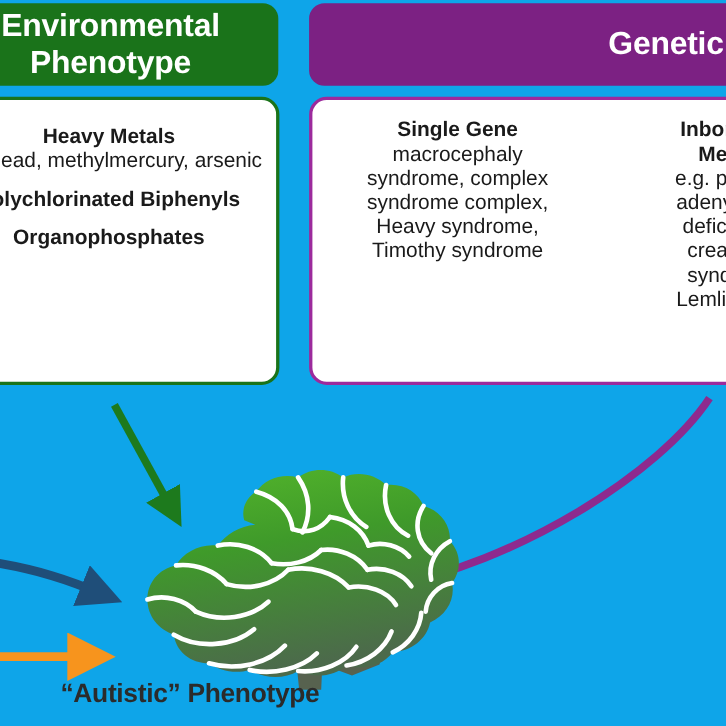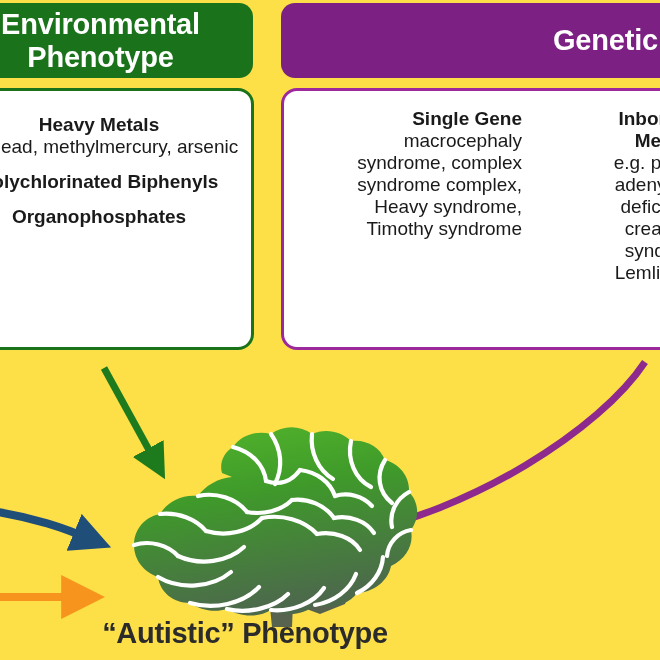--- a/index.html
+++ b/index.html
@@ -7,21 +7,21 @@
     padding: 0;
     background: #ffffff;
   }
   body {
     font-family: "Liberation Sans", sans-serif;
   }
   #stage {
     position: relative;
     width: 660px;
     height: 660px;
-    background: #fde047;
+    background: #0ea5e9;
     overflow: hidden;
   }
 
   
   .header-pill {
     position: absolute;
     box-sizing: border-box;
     border-radius: 14px;
     display: flex;
     align-items: center;
@@ -98,40 +98,38 @@
     height: 13px;
   }
 
   #env-col {
     left: -56px;
     top: 114px;
     width: 310px;
     padding: 0 10px;
   }
   #gene-col {
-    left: 284px;
+    left: 297px;
     top: 108px;
     width: 238px;
-    text-align: right;
   }
   #inborn-col {
     left: 548px;
     top: 108px;
     width: 200px;
     text-align: center;
   }
 
   
   #brain-label {
     position: absolute;
     left: 55px;
     top: 617px;
     width: 380px;
-    text-align: center;
-    font-size: 29px;
+    font-size: 24px;
     font-weight: bold;
     color: #2b2b2b;
     letter-spacing: -0.3px;
   }
 
   
   #arrows, #brain {
     position: absolute;
     left: 0;
     top: 0;

